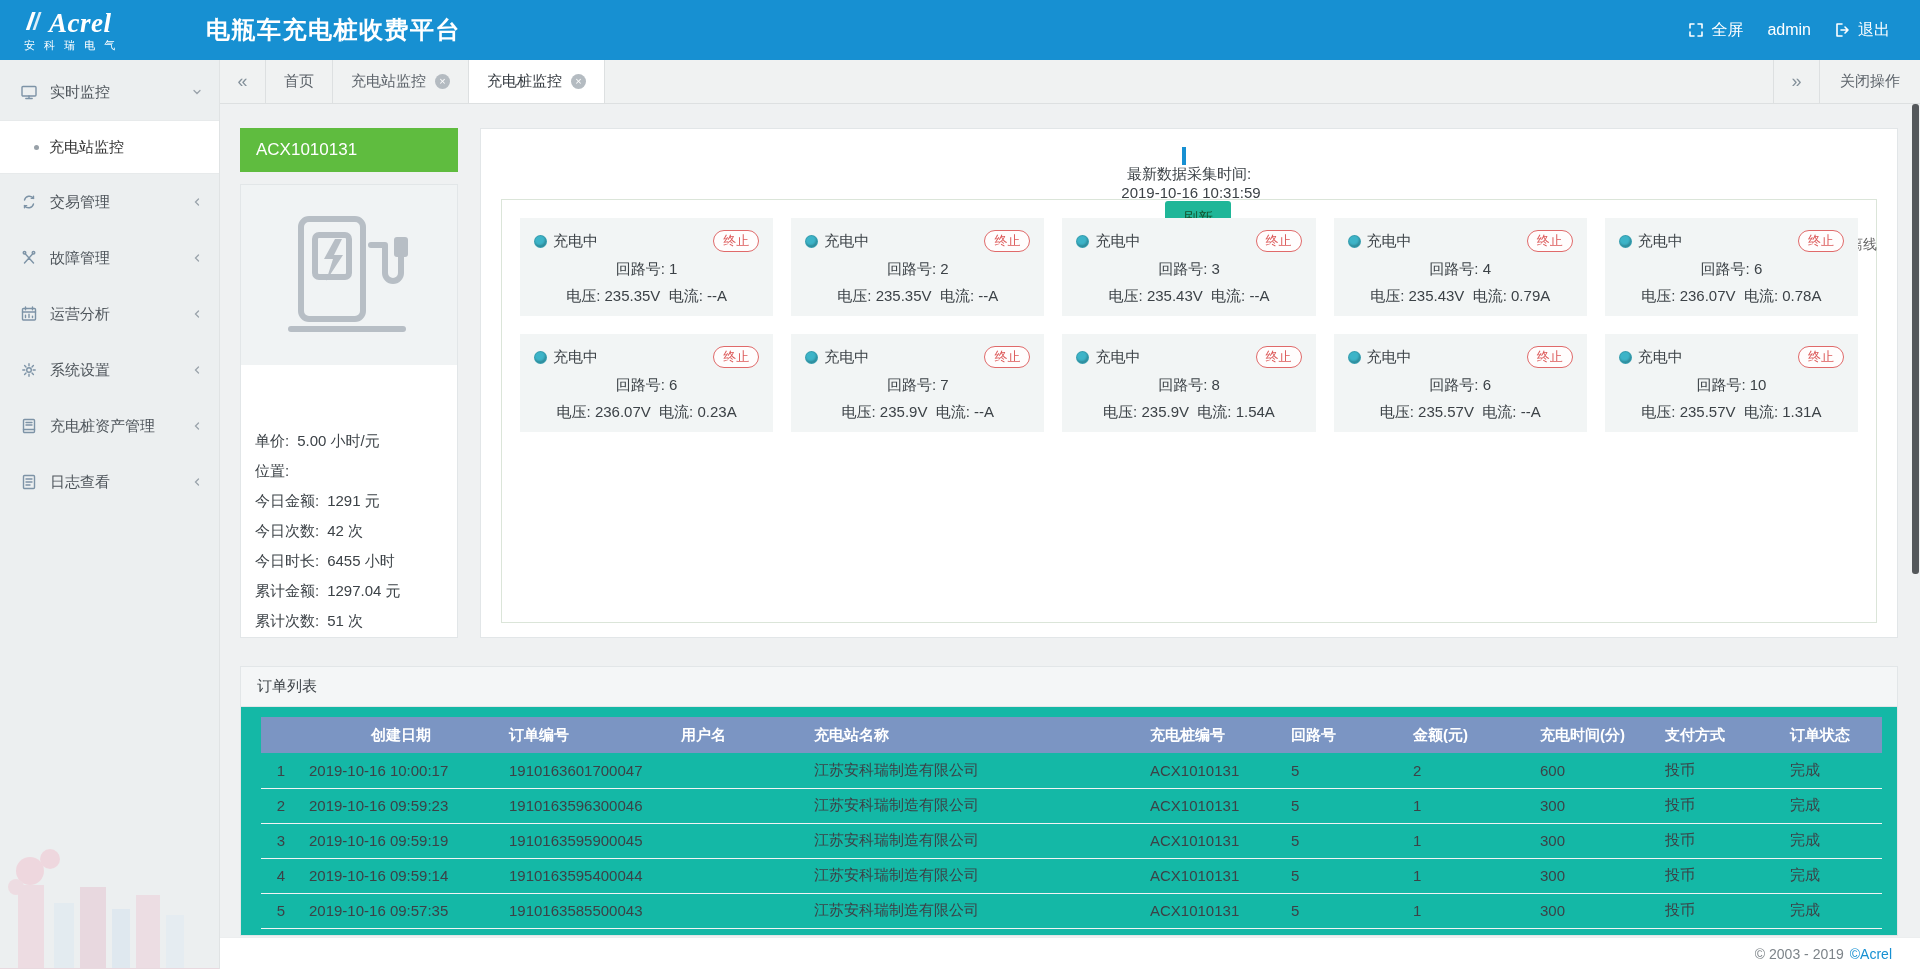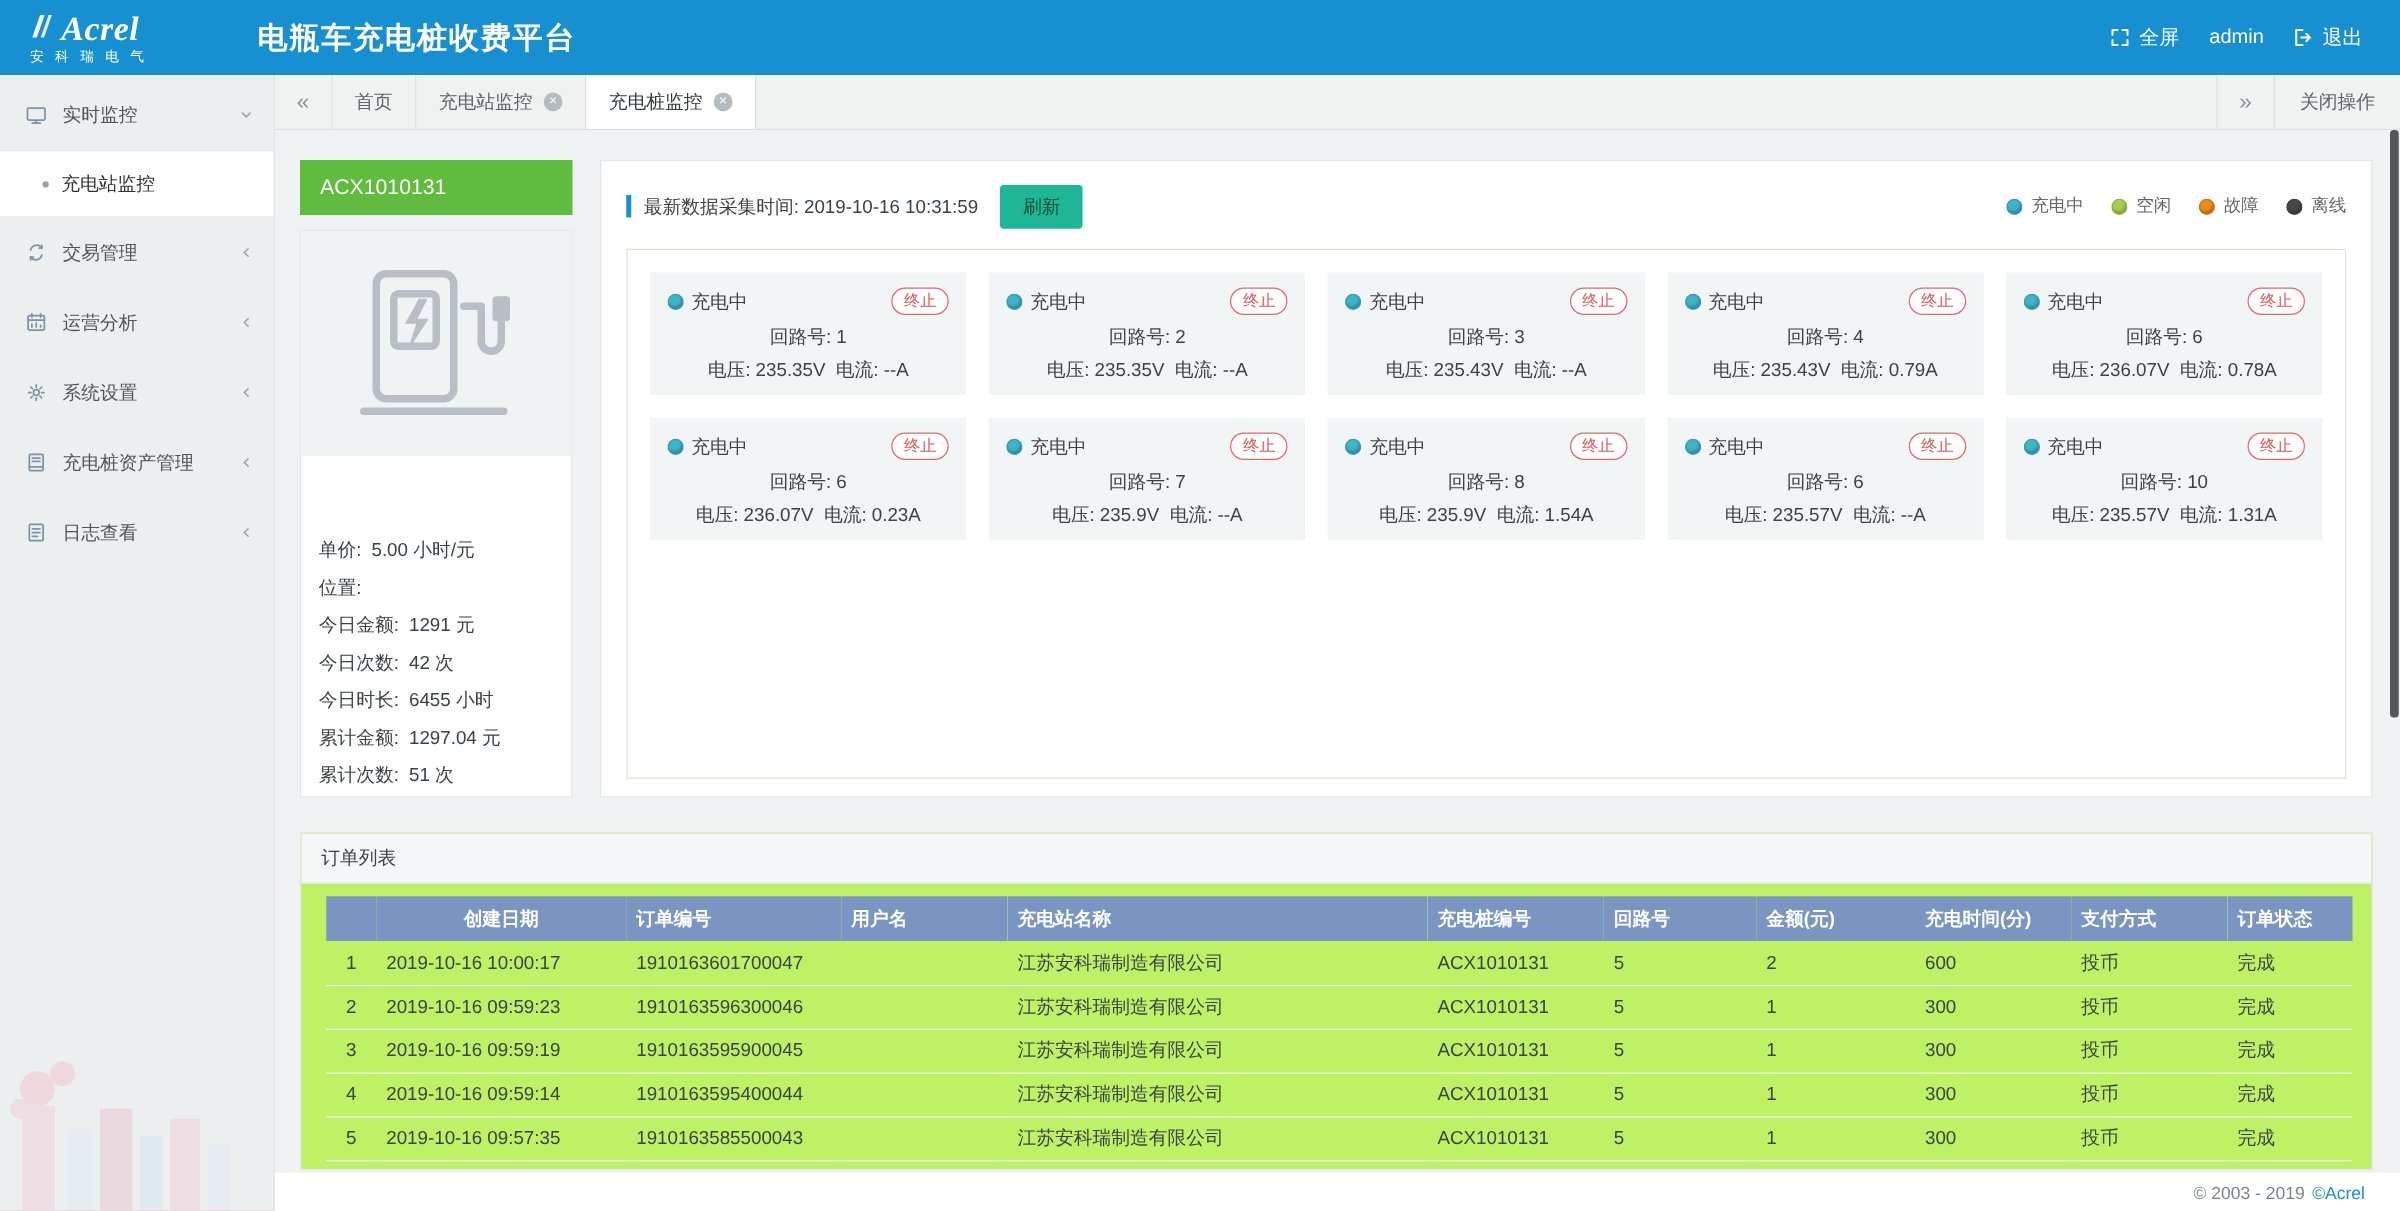--- a/index.html
+++ b/index.html
@@ -49,39 +49,39 @@
 
   .device-panel{width:218px;margin-right:22px;display:flex;flex-direction:column;flex:none;}
   .device-header{height:44px;background:#5fbc3f;color:#fff;font-size:17px;display:flex;align-items:center;padding-left:16px;}
   .device-body{margin-top:12px;flex:1;background:#fff;border:1px solid #e2e6e8;display:flex;flex-direction:column;overflow:hidden;}
   .device-icon-box{height:180px;background:#f0f3f4;display:flex;align-items:center;justify-content:center;flex:none;}
   .device-stats{padding:16px 14px 0;margin-top:45px;}
   .stat-row{display:flex;font-size:15px;line-height:30px;color:#3c4247;white-space:nowrap;}
   .stat-value{margin-left:8px;}
 
   .monitor-panel{flex:1;background:#fff;border:1px solid #e2e6e8;padding:18px 20px;min-width:0;}
-  .monitor-top{display:flex;align-items:center;height:36px;}
+  .monitor-top{display:flex;align-items:center;height:36px;flex-direction:column;}
   .accent{width:4px;height:18px;background:#1790d2;margin-right:10px;flex:none;}
   .mt-label,.mt-value{font-size:15px;color:#3c4247;white-space:nowrap;}
   .mt-value{margin-left:4px;}
   .refresh-btn{margin-left:18px;background:#1fb698;color:#14532d;border:none;font-size:15px;padding:8px 18px;border-radius:3px;cursor:pointer;font-family:inherit;}
   .legend{margin-left:auto;display:flex;align-items:center;gap:22px;}
   .legend-item{display:flex;align-items:center;gap:7px;font-size:14px;color:#666;white-space:nowrap;}
   .dot{width:13px;height:13px;border-radius:50%;display:inline-block;box-shadow:inset -1px -2px 2px rgba(0,0,0,.22);border:1px solid rgba(0,0,0,.12);flex:none;}
 
   .realtime-box{margin-top:16px;border:1px solid #dbe5d9;height:424px;overflow:hidden;}
   .realtime-header{background:#eff6e9;border-bottom:1px solid #dbe5d9;padding:10px 16px;font-size:15px;color:#5a6066;}
   .channels{padding:18px;display:grid;grid-template-columns:repeat(5,1fr);gap:18px;align-content:start;}
   .channel-card{background:#f2f5f5;height:98px;padding:12px 14px 10px;display:flex;flex-direction:column;justify-content:space-between;font-size:15px;color:#3c4247;}
   .c-top{display:flex;justify-content:space-between;align-items:center;}
   .c-status{display:flex;align-items:center;gap:6px;}
   .stop-pill{border:1px solid #e06a6a;color:#dc5a5a;border-radius:11px;padding:1px 9px;font-size:13px;background:#fffdfd;cursor:pointer;}
   .c-mid,.c-bot{text-align:center;white-space:nowrap;}
 
-  .orders-panel{margin-top:28px;height:270px;background:#bef264;border:1px solid #e2e6e8;overflow:hidden;}
+  .orders-panel{margin-top:28px;height:270px;background:#14b8a6;border:1px solid #e2e6e8;overflow:hidden;}
   .orders-title{height:40px;background:#f4f6f7;border-bottom:1px solid #e3e6e8;display:flex;align-items:center;padding-left:16px;font-size:15px;color:#3c4247;}
   .orders-table-wrap{padding:10px 20px 0;}
   table.orders-table{width:100%;border-collapse:collapse;table-layout:fixed;}
   .orders-table th{background:#7b95c3;color:#fff;font-size:15px;font-weight:bold;height:36px;text-align:left;padding:0 8px;white-space:nowrap;overflow:hidden;}
   .orders-table th.center{text-align:center;}
   .orders-table td{font-size:15px;color:#3c4247;height:35px;padding:0 8px;border-bottom:1px solid #f1f3f4;white-space:nowrap;overflow:hidden;}
   .orders-table td.cell-index{text-align:center;}
 
   .footer{height:32px;background:#fff;border-top:1px solid #eceeef;display:flex;align-items:center;justify-content:flex-end;padding-right:28px;font-size:14px;color:#7d8489;}
   .footer-link{color:#1790d2;margin-left:6px;text-decoration:none;cursor:pointer;}
@@ -150,20 +150,35 @@
             </div>
           </div>
           <div class="sb-item">
             <span class="sb-icon">
               <svg width="18" height="18" viewBox="0 0 18 18" fill="none" stroke="#7d93a6" stroke-width="1.4" stroke-linecap="round" stroke-linejoin="round">
                 <path d="M4.5 7a5 5 0 0 1 9-1.6M13.5 11a5 5 0 0 1-9 1.6"></path>
                 <path d="M13.5 3.2v2.2h-2.2M4.5 14.8v-2.2h2.2"></path>
               </svg>
             </span>
             <span class="sb-label">交易管理</span>
+            <span class="sb-caret">
+              <svg width="12" height="12" viewBox="0 0 12 12" fill="none" stroke="#9aa3ab" stroke-width="1.3" stroke-linecap="round">
+                <path d="M7.5 3l-3 3 3 3"></path>
+              </svg>
+            </span>
+          </div>
+          <div class="sb-item">
+            <span class="sb-icon">
+              <svg width="18" height="18" viewBox="0 0 18 18" fill="none" stroke="#7d93a6" stroke-width="1.4" stroke-linecap="round" stroke-linejoin="round">
+                <path d="M5 4.5L13.5 14M13 4.5L4.5 14"></path>
+                <circle cx="4.5" cy="3.8" r="1.3"></circle>
+                <circle cx="13.5" cy="3.8" r="1.3"></circle>
+              </svg>
+            </span>
+            <span class="sb-label">故障管理</span>
             <span class="sb-caret">
               <svg width="12" height="12" viewBox="0 0 12 12" fill="none" stroke="#9aa3ab" stroke-width="1.3" stroke-linecap="round">
                 <path d="M7.5 3l-3 3 3 3"></path>
               </svg>
             </span>
           </div>
           <div class="sb-item">
             <span class="sb-icon">
               <svg width="18" height="18" viewBox="0 0 18 18" fill="none" stroke="#7d93a6" stroke-width="1.4" stroke-linecap="round" stroke-linejoin="round">
                 <rect x="2.5" y="3.5" width="13" height="11.5" rx="1"></rect>

